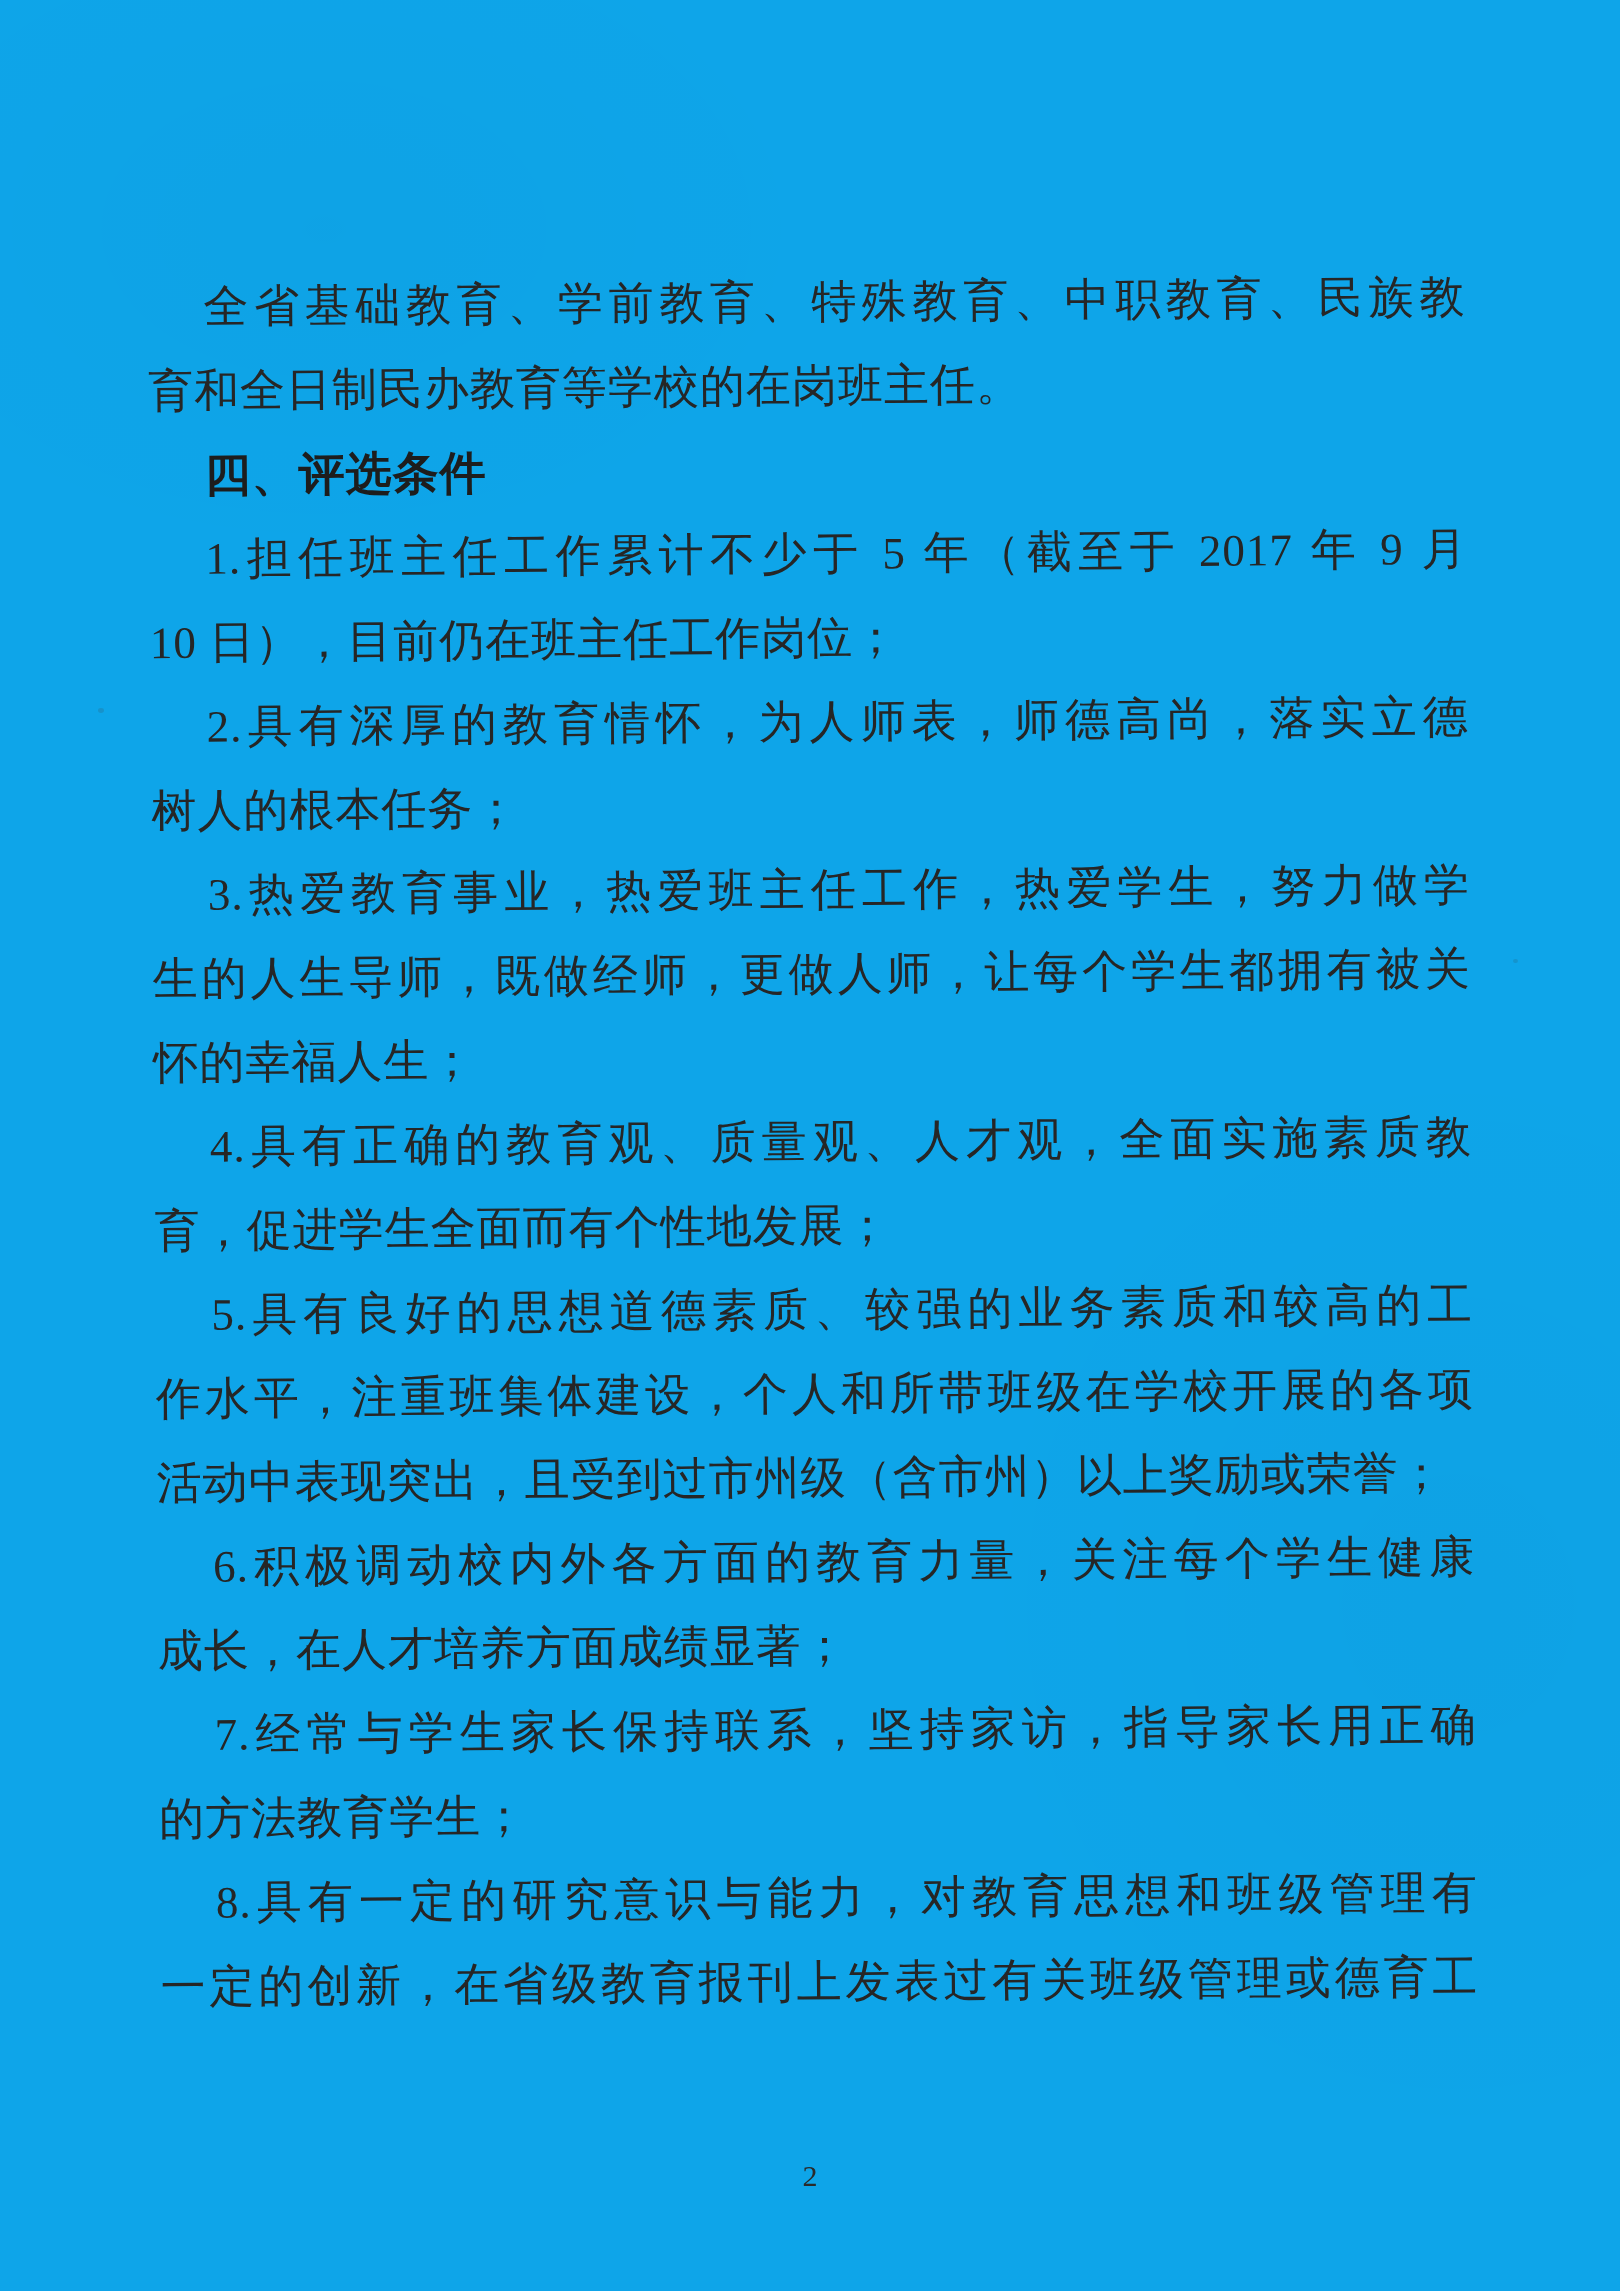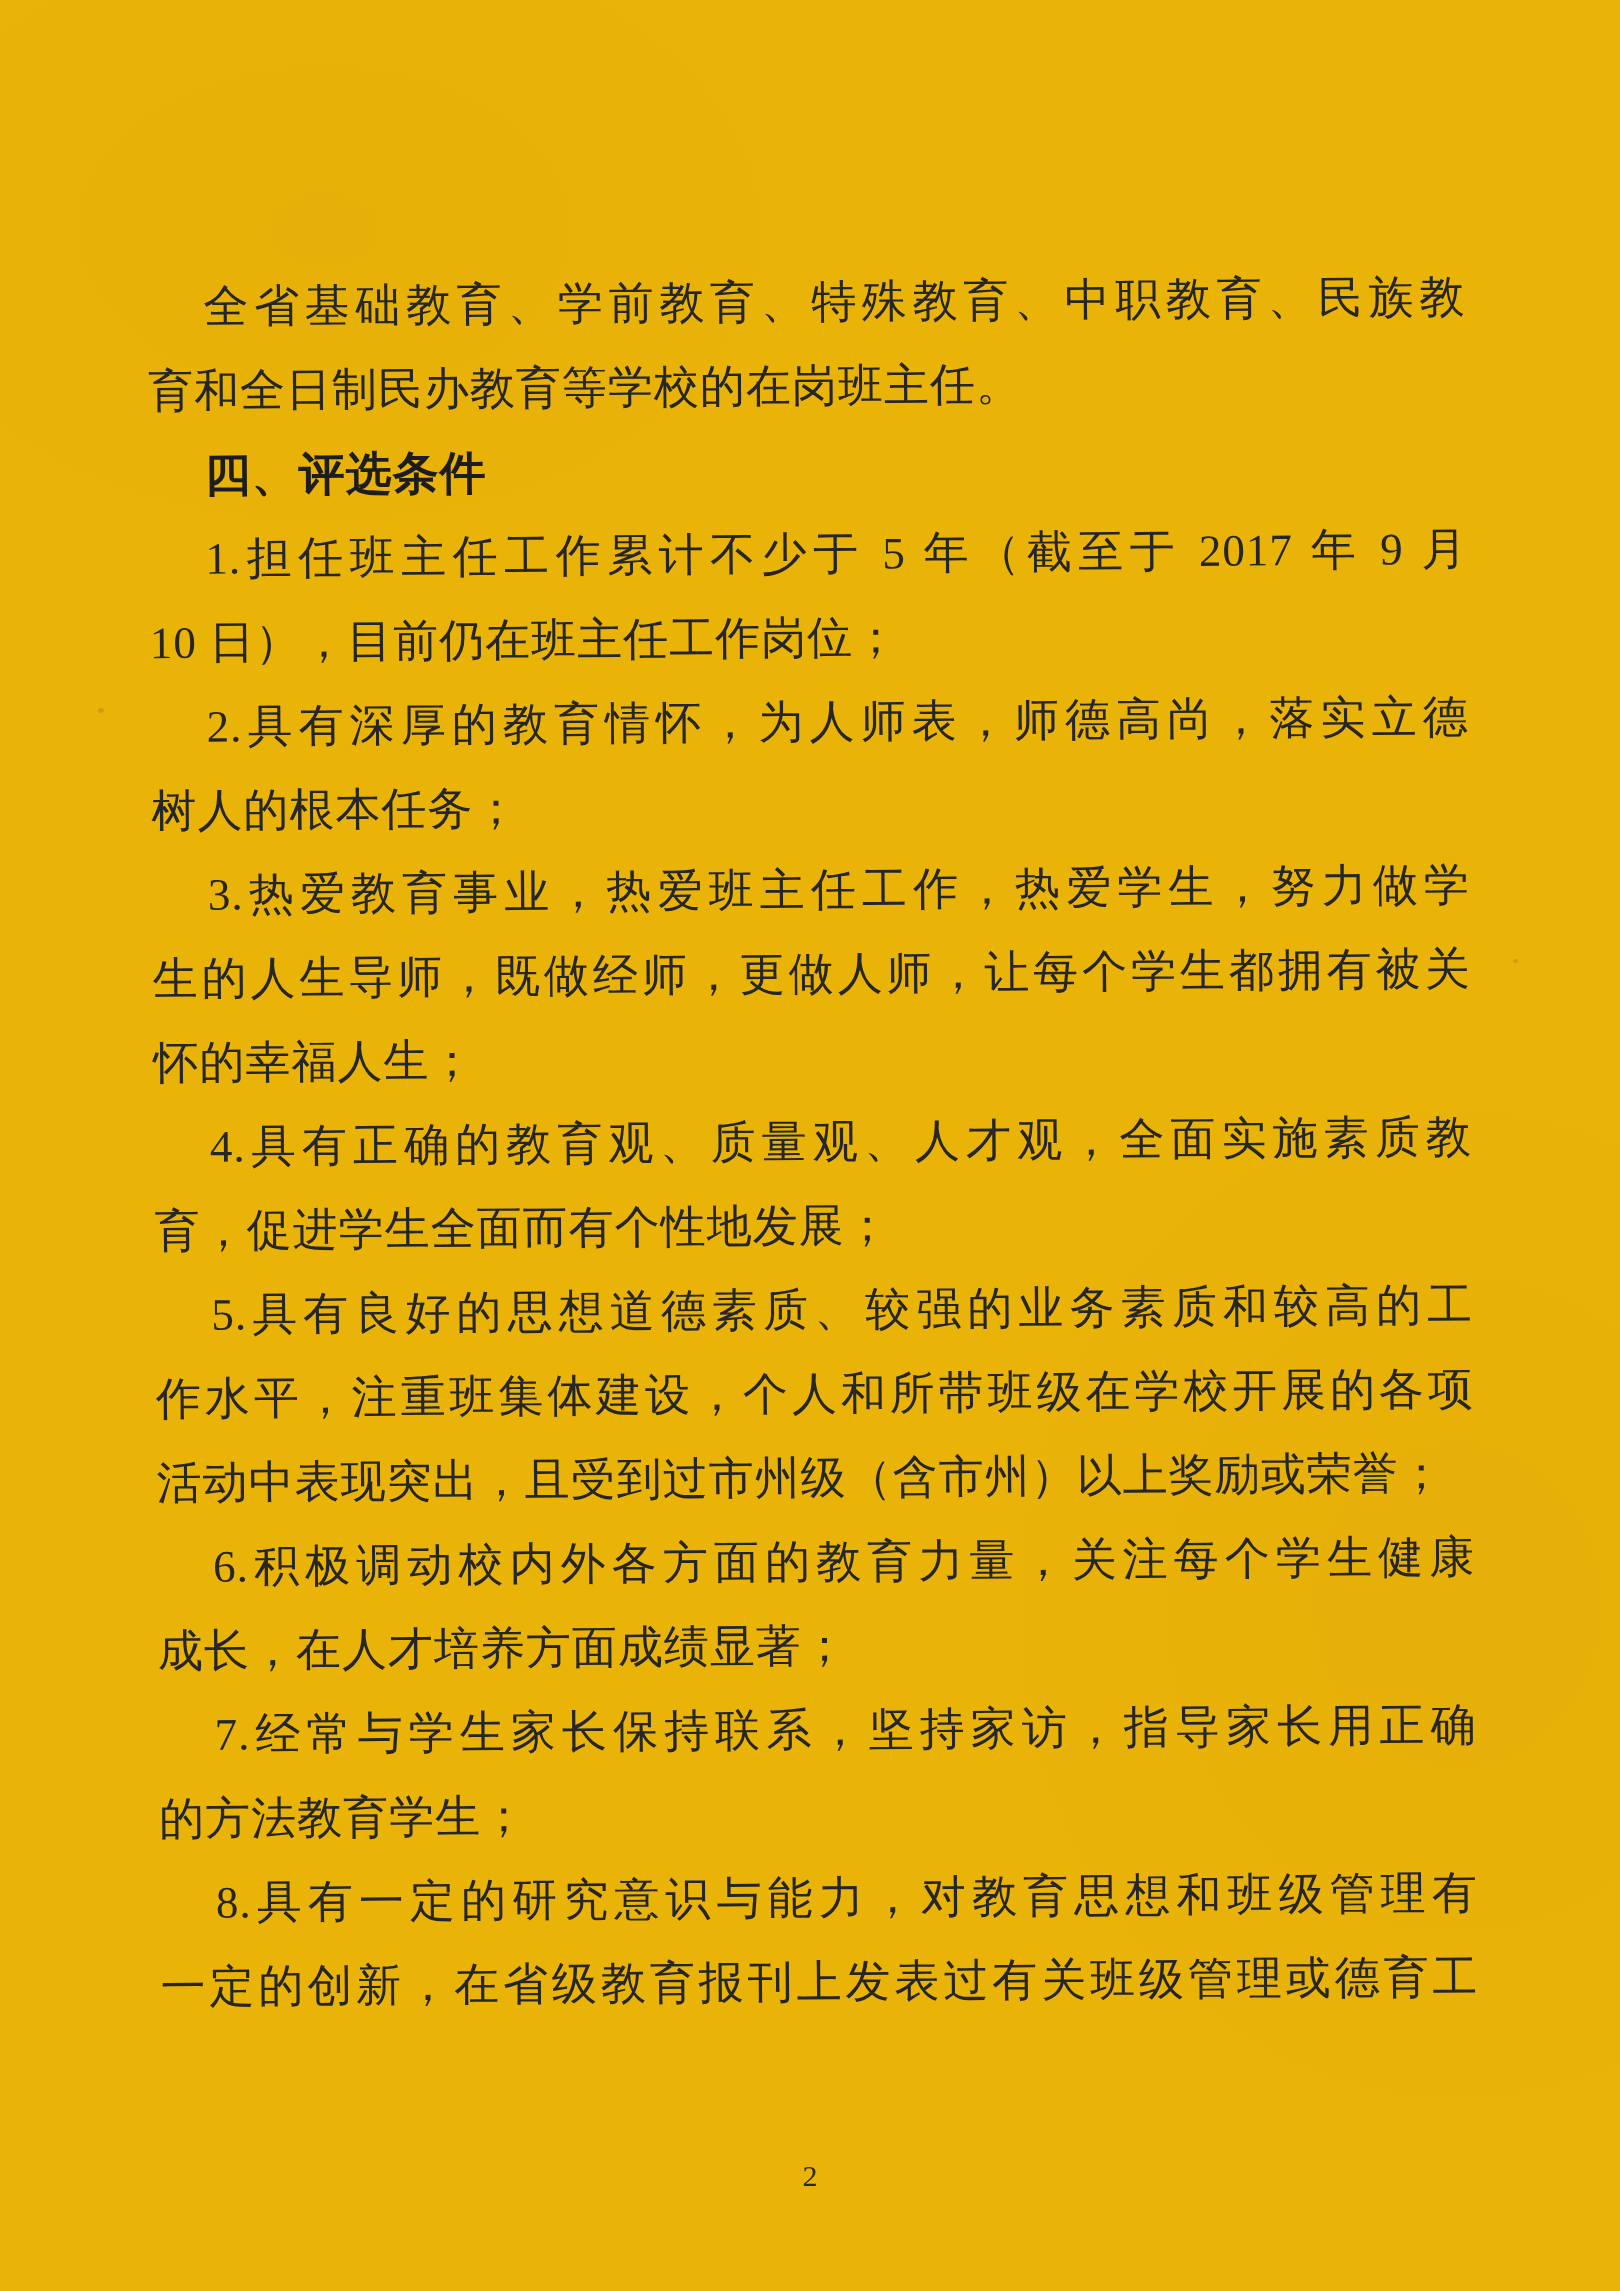--- a/index.html
+++ b/index.html
@@ -6,21 +6,21 @@
     margin: 0;
     padding: 0;
     background: #e9e9e7;
     font-family: "Liberation Serif", "DejaVu Serif", serif;
   }
   .page {
     position: relative;
     width: 1620px;
     height: 2292px;
     margin: 0 auto;
-    background: #eab308;
+    background: #0ea5e9;
     overflow: hidden;
     box-shadow: 0 0 7.8px rgba(0,0,0,0.15);
   }
   
   .page::before {
     content: "";
     position: absolute;
     inset: 0;
     background:
       radial-gradient(ellipse 882px 588px at 20% 10%, rgba(0,0,0,0.015), transparent 60%),

